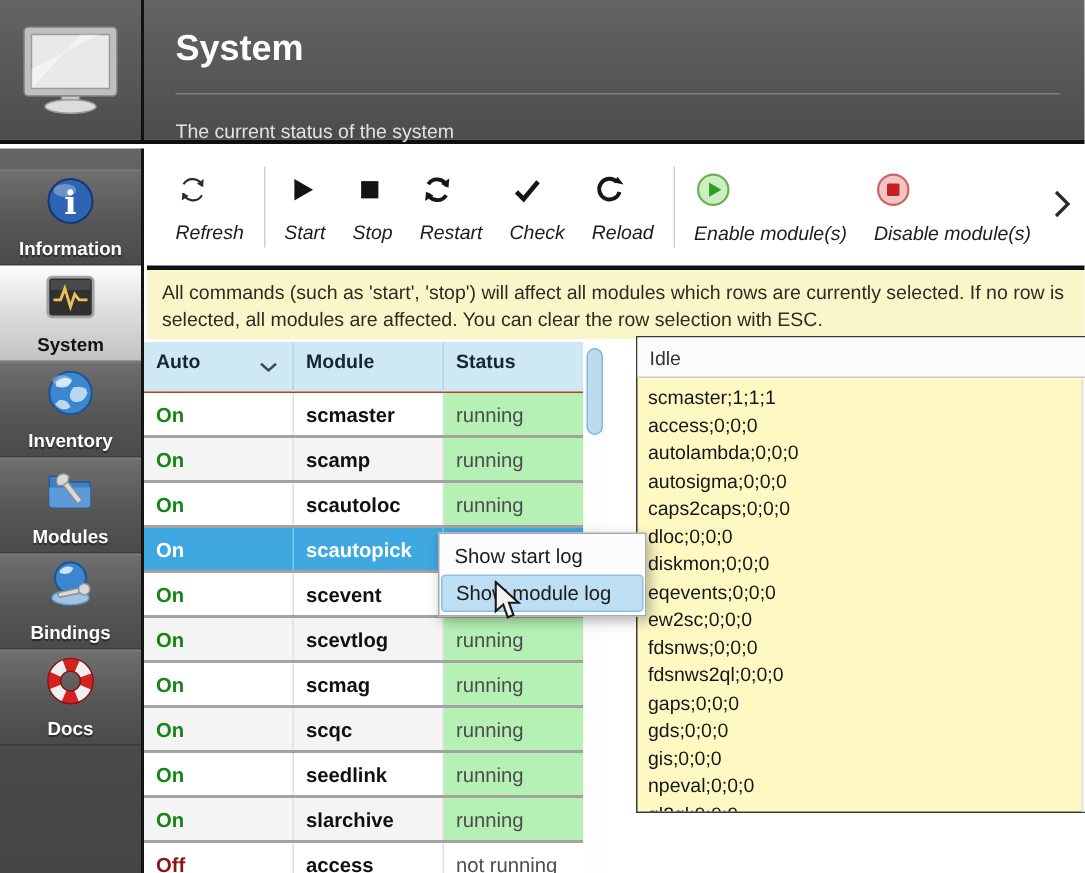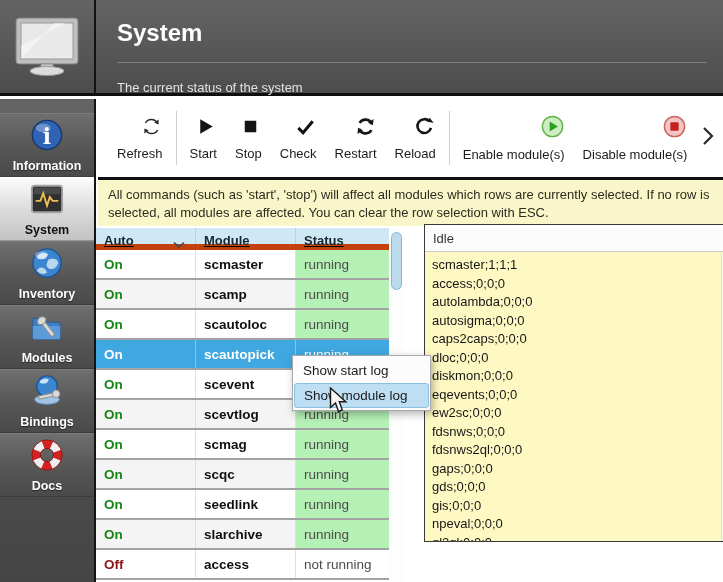--- a/index.html
+++ b/index.html
@@ -26,33 +26,33 @@
     border-top:1px solid #7b7b7b; border-bottom:1px solid #3c3c3c; }
   .side-item .lbl { font-size:12.5px; font-weight:bold; color:#ffffff;
     text-shadow:0 1px 1px rgba(0,0,0,.55); }
   .side-item.selected { background:linear-gradient(#fcfcfc,#dcdcdc 50%,#c3c3c3);
     border-top:1px solid #ffffff; border-bottom:1px solid #969696; }
   .side-item.selected .lbl { color:#111; text-shadow:none; }
 
   
   #toolbar { left:98px; top:99px; width:625px; height:81px; background:#fff;
     border-bottom:3px solid #101010; display:flex; align-items:center; padding-left:10px; }
-  .tbtn { display:flex; flex-direction:column; align-items:flex-end; justify-content:center;
-    gap:4px; padding:0 9px; height:66px; cursor:default; }
+  .tbtn { display:flex; flex-direction:column; align-items:flex-start; justify-content:center;
+    gap:4px; padding:0 9px; height:66px; cursor:default;font-style:italic; }
   .tbtn .tlabel { font-size:13px; color:#1c1c1c; white-space:nowrap; }
   .tsep { width:1px; height:54px; background:#cfcfcf; margin:0 4px; }
   #toolbar-overflow { margin-left:auto; margin-right:4px; display:flex; align-items:center; }
 
   
   #notice { left:98px; top:180px; width:625px; height:46px; background:#f9f7c9;
     font-size:13px; color:#2c2c20; padding:6px 4px 0 10px; line-height:1.42; }
 
   
   #table-wrap { left:96px; top:228px; width:293px; height:354px; overflow:hidden; background:#fff; }
-  .thead { display:flex; height:22px; background:#cfe8f6; border-bottom:6px solid #c2410c;text-decoration:underline; }
+  .thead { display:flex; height:34px; background:#cfe8f6; border-bottom:1px solid #c2410c; }
   .th { font-size:13px; font-weight:bold; color:#17272f; padding:5px 0 0 8px;
     border-right:1px solid #b9d2e1; display:flex; }
   .th .thtext { flex:0 0 auto; }
   .th-auto { width:100px; position:relative; }
   .th-module { width:100px; }
   .th-status { width:93px; border-right:none; }
   #auto-chevron { position:absolute; right:10px; top:9px; }
   .trow { display:flex; height:30px; border-bottom:2px solid #a3a3a3; background:#fff; }
   .trow:nth-child(even) { background:#f4f4f4; }
   .cell { font-size:13.5px; padding:7px 0 0 8px; border-right:1px solid #e0e0e0;
@@ -214,35 +214,35 @@
     <span>
       <svg width="23" height="23" viewBox="0 0 24 24">
           <rect x="6" y="6" width="12" height="12" fill="#141414"></rect>
         </svg>
     </span>
     <span class="tlabel">Stop</span>
   </div>
   <div class="tbtn">
     <span>
       <svg width="23" height="23" viewBox="0 0 24 24">
-        <polyline points="4.5,13.5 9.5,18.5 19.5,6.5" fill="none" stroke="#141414" stroke-width="3.2"></polyline>
-      </svg>
-    </span>
-    <span class="tlabel">Check</span>
-  </div>
-  <div class="tbtn">
-    <span>
-      <svg width="23" height="23" viewBox="0 0 24 24">
         <path d="M18.6 9.4 A7.2 7.2 0 0 0 5.8 8.2" fill="none" stroke="#161616" stroke-width="2.7"></path>
         <path d="M5.4 14.6 A7.2 7.2 0 0 0 18.2 15.8" fill="none" stroke="#161616" stroke-width="2.7"></path>
         <polygon points="20.4,4.2 19.8,10.6 14.6,8" fill="#161616"></polygon>
         <polygon points="3.6,19.8 4.2,13.4 9.4,16" fill="#161616"></polygon>
       </svg>
     </span>
     <span class="tlabel">Restart</span>
+  </div>
+  <div class="tbtn">
+    <span>
+      <svg width="23" height="23" viewBox="0 0 24 24">
+        <polyline points="4.5,13.5 9.5,18.5 19.5,6.5" fill="none" stroke="#141414" stroke-width="3.2"></polyline>
+      </svg>
+    </span>
+    <span class="tlabel">Check</span>
   </div>
   <div class="tbtn">
     <span>
       <svg width="23" height="23" viewBox="0 0 24 24">
         <path d="M18.8 13.5 A7.2 7.2 0 1 1 17 6.5" fill="none" stroke="#161616" stroke-width="2.7"></path>
         <polygon points="14.8,6.9 21.6,8.4 17.4,2.9" fill="#161616"></polygon>
       </svg>
     </span>
     <span class="tlabel">Reload</span>
   </div>

